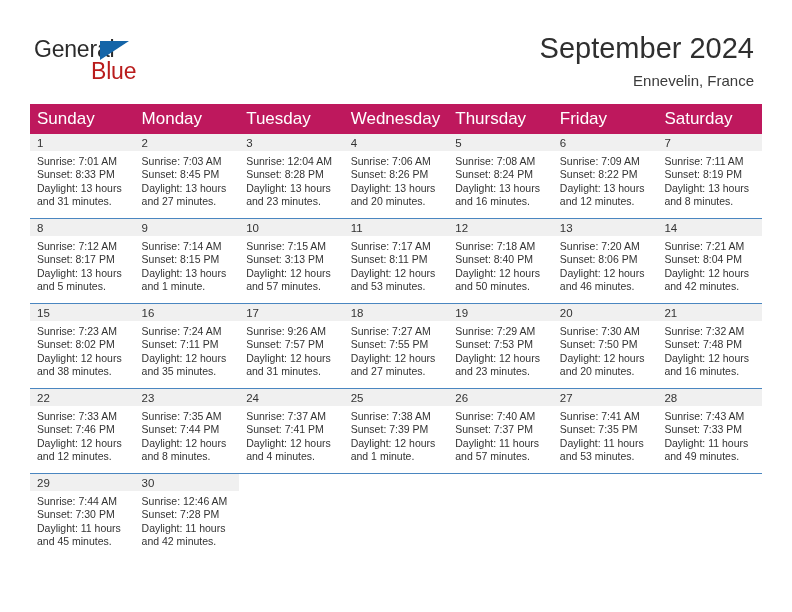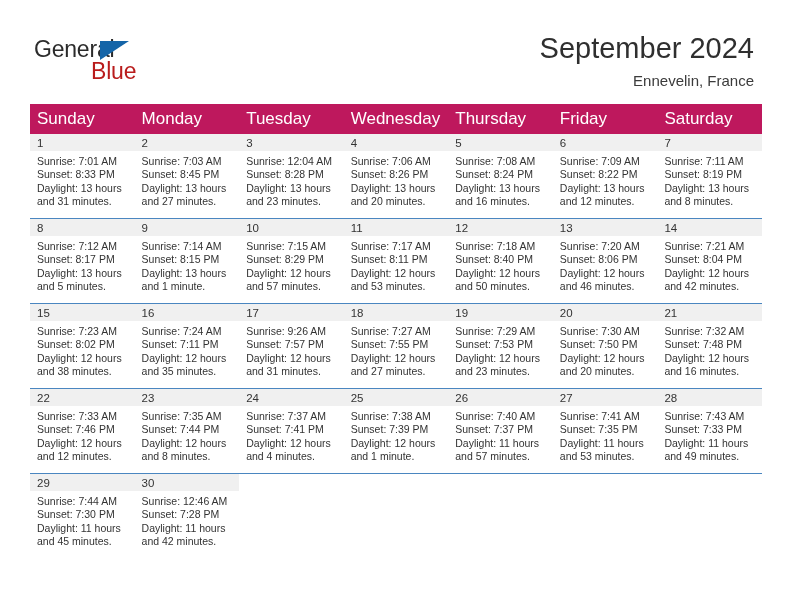--- a/index.html
+++ b/index.html
@@ -290,21 +290,21 @@
                   <div>Daylight: 13 hours</div>
                   <div>and 1 minute.</div>
                 </div>
               </div>
             </td>
             <td class="daycell">
               <div class="cell-inner">
                 <div class="daynum-band">10</div>
                 <div class="cell-body">
                   <div>Sunrise: 7:15 AM</div>
-                  <div>Sunset: 8:29 PM</div>
+                  <div>Sunset: 3:13 PM</div>
                   <div>Daylight: 12 hours</div>
                   <div>and 57 minutes.</div>
                 </div>
               </div>
             </td>
             <td class="daycell">
               <div class="cell-inner">
                 <div class="daynum-band">11</div>
                 <div class="cell-body">
                   <div>Sunrise: 7:17 AM</div>

